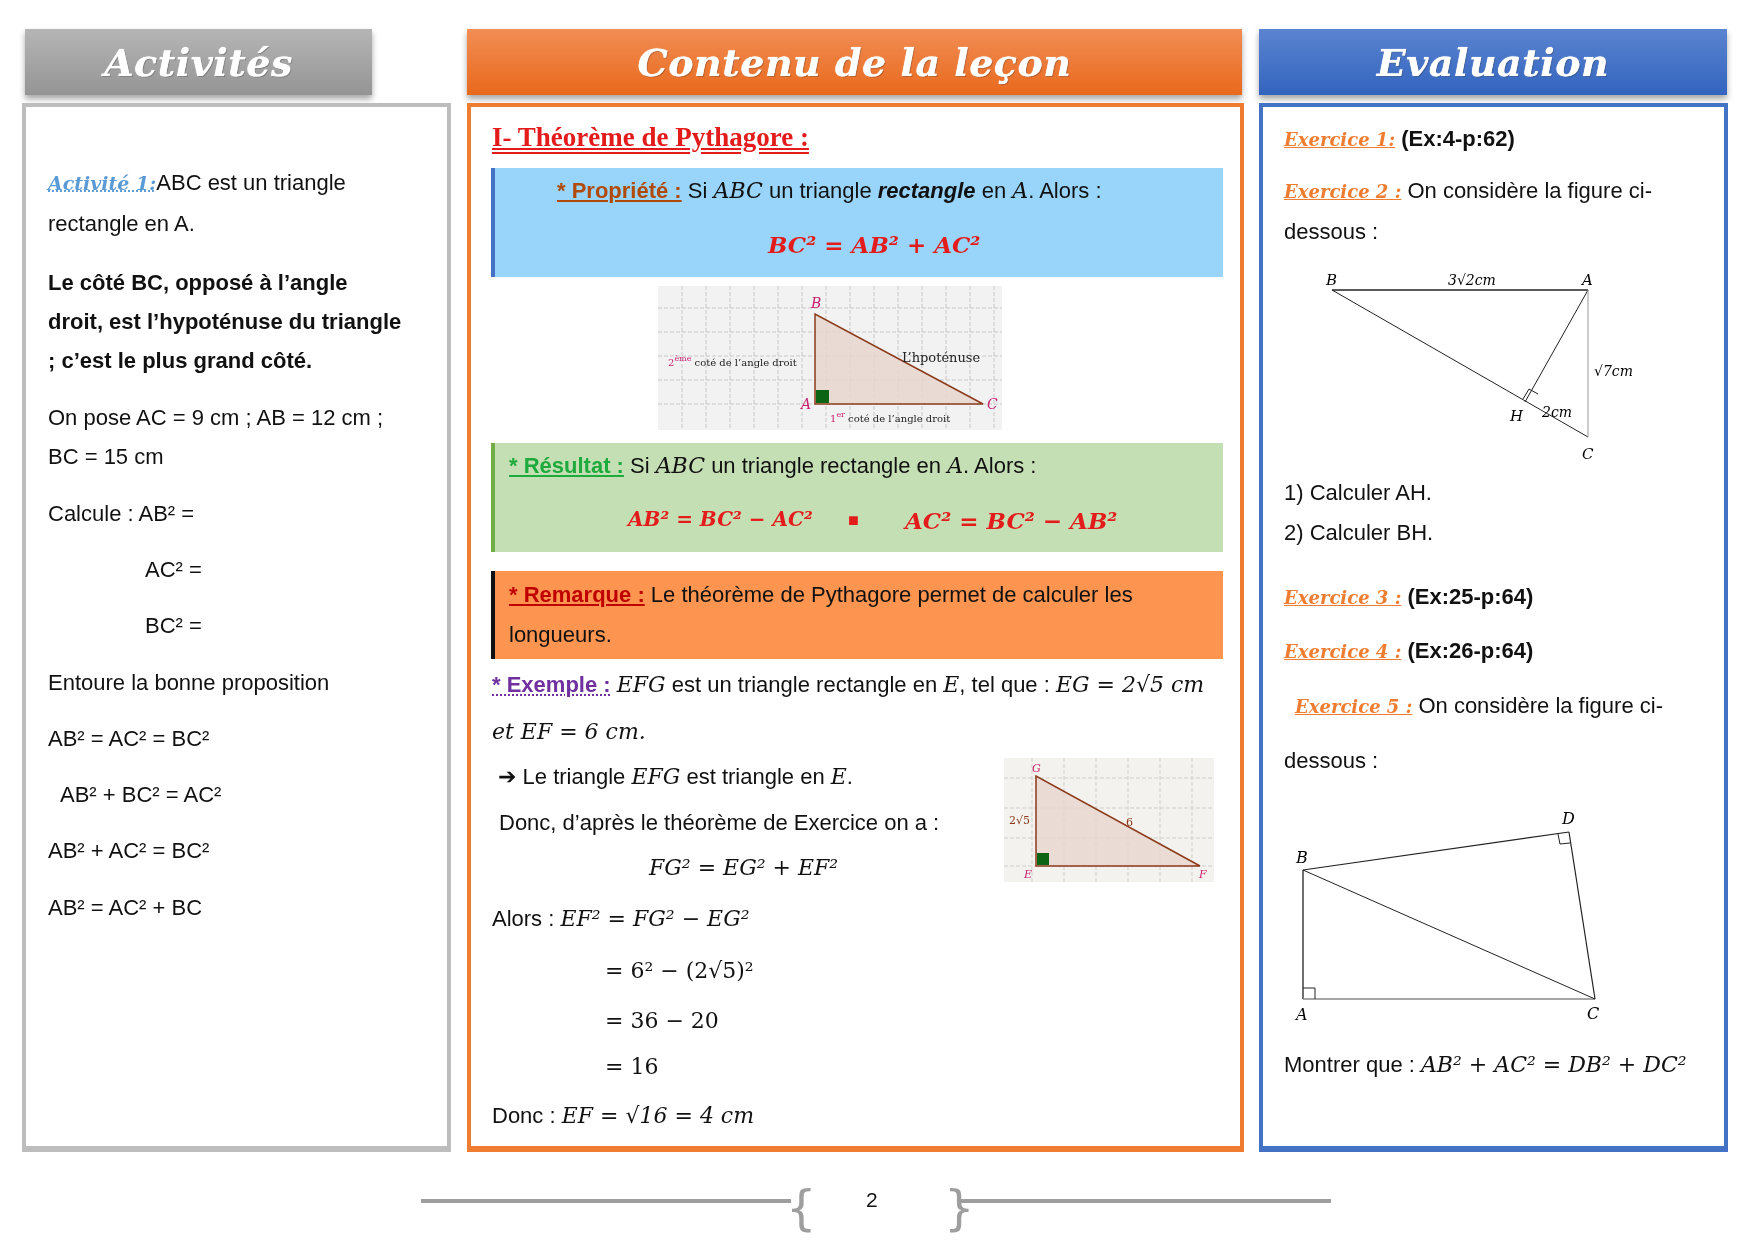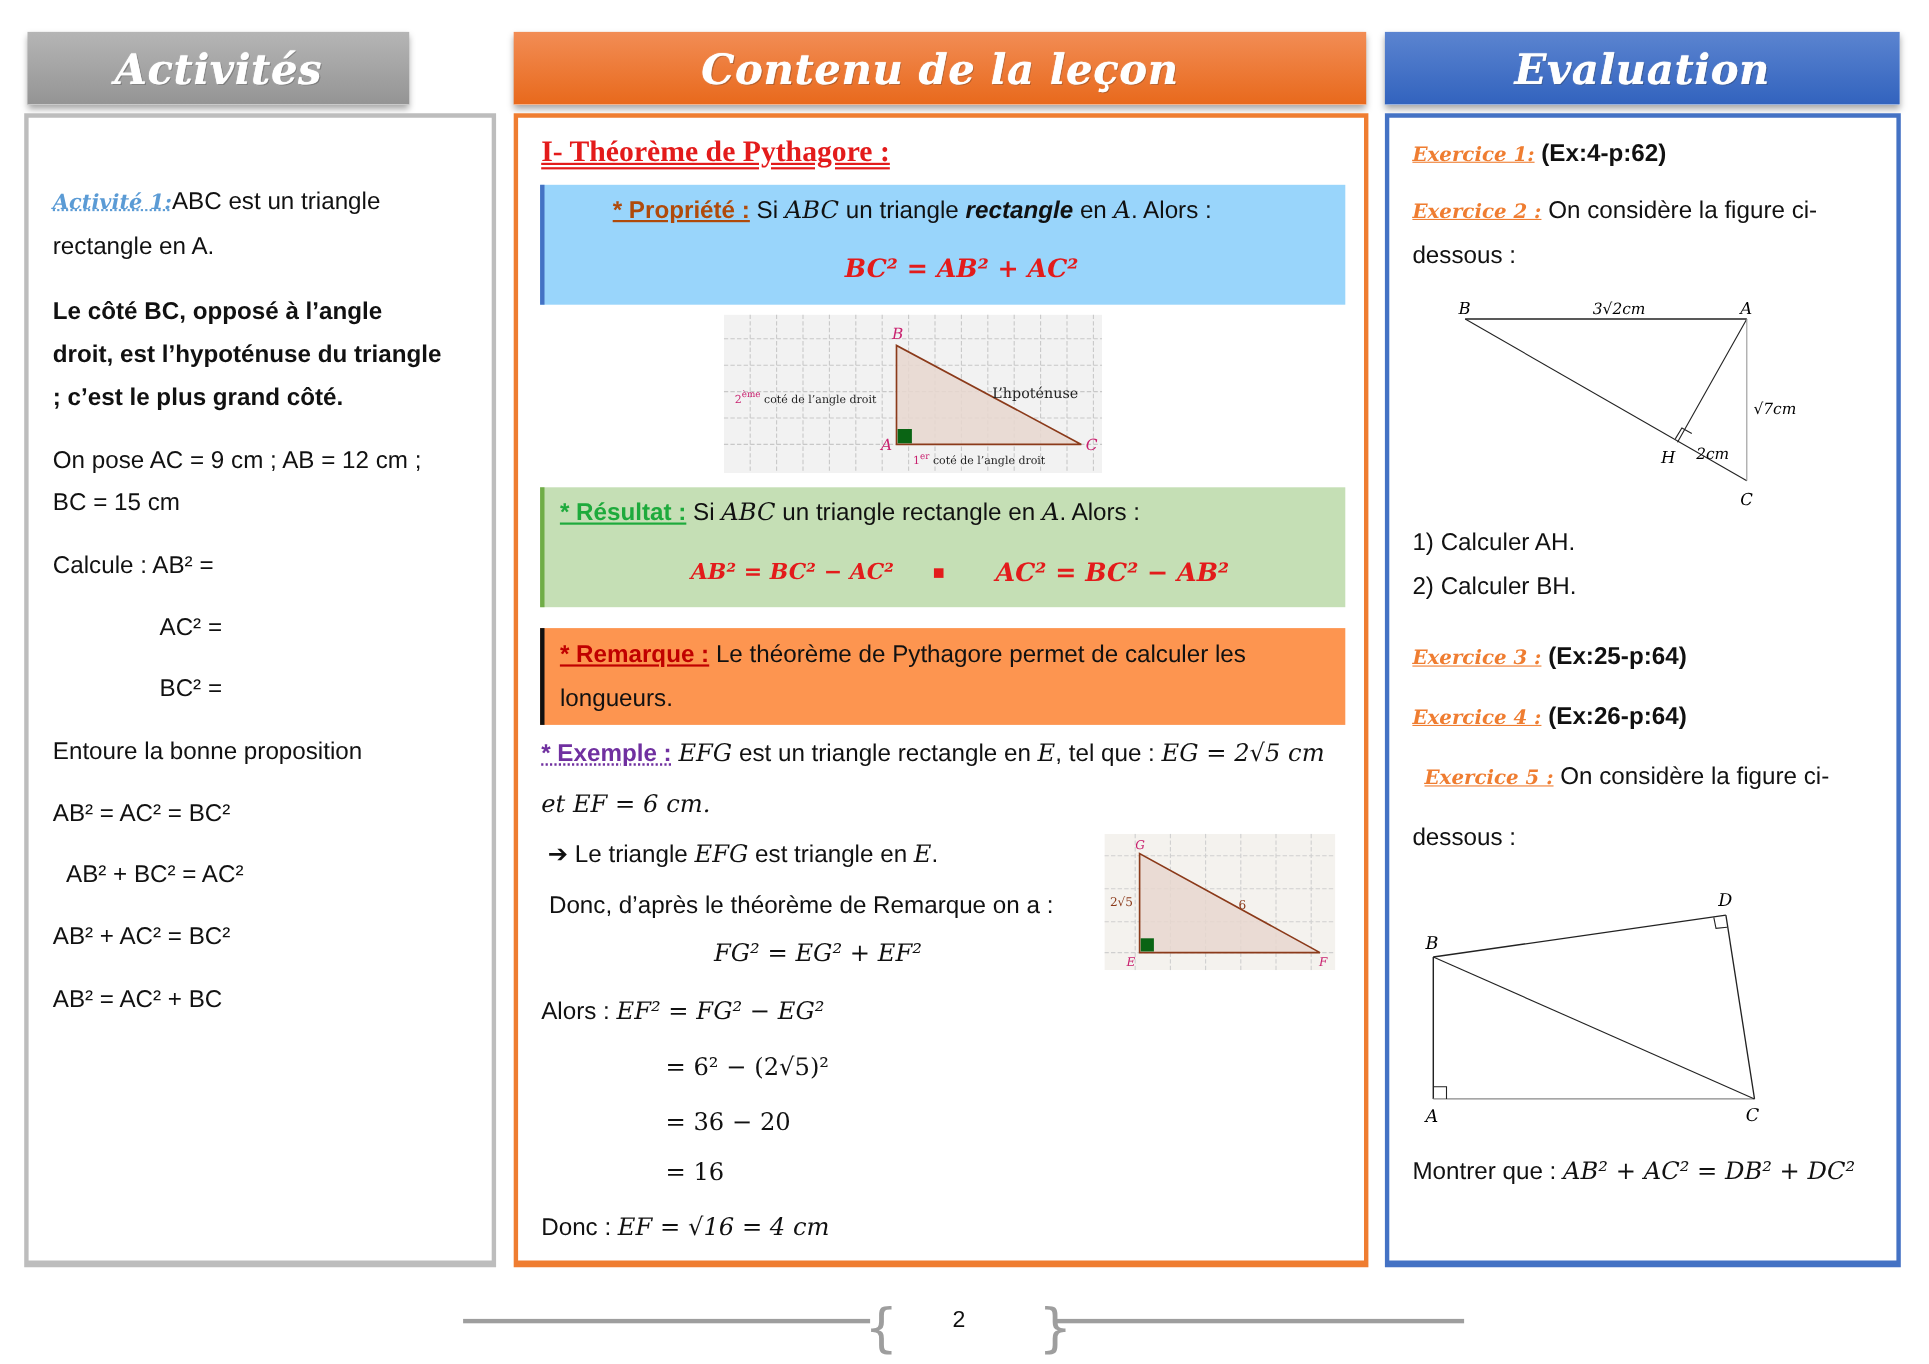--- a/index.html
+++ b/index.html
@@ -151,21 +151,21 @@
 </div>
 <div class="abs t22" style="left:509px; top:622px;">longueurs.</div>
 
 <div class="abs t22" style="left:492px; top:672px;">
   <span class="kw kw-purple">* Exemple :</span> <span class="math">EFG</span><span> est un triangle rectangle en </span><span class="math">E</span><span>, tel que : </span><span class="math">EG = 2√5 cm</span>
 </div>
 <div class="abs math t22" style="left:492px; top:719px;">et EF = 6 cm.</div>
 <div class="abs t22" style="left:498px; top:764px;">
   <span>➔</span><span> Le triangle </span><span class="math">EFG</span><span> est triangle en </span><span class="math">E</span><span>.</span>
 </div>
-<div class="abs t22" style="left:499px; top:810px;">Donc, d’après le théorème de Remarque on a :</div>
+<div class="abs t22" style="left:499px; top:810px;">Donc, d’après le théorème de Exercice on a :</div>
 <div class="abs math t22" style="left:649px; top:855px;">FG² = EG² + EF²</div>
 <div class="abs t22" style="left:492px; top:906px;">
   <span>Alors : </span><span class="math">EF² = FG² − EG²</span>
 </div>
 <div class="abs mathr t22" style="left:605px; top:958px;">= 6² − (2√5)²</div>
 <div class="abs mathr t22" style="left:605px; top:1008px;">= 36 − 20</div>
 <div class="abs mathr t22" style="left:605px; top:1054px;">= 16</div>
 <div class="abs t22" style="left:492px; top:1103px;">
   <span>Donc : </span><span class="math">EF = √16 = 4 cm</span>
 </div>

